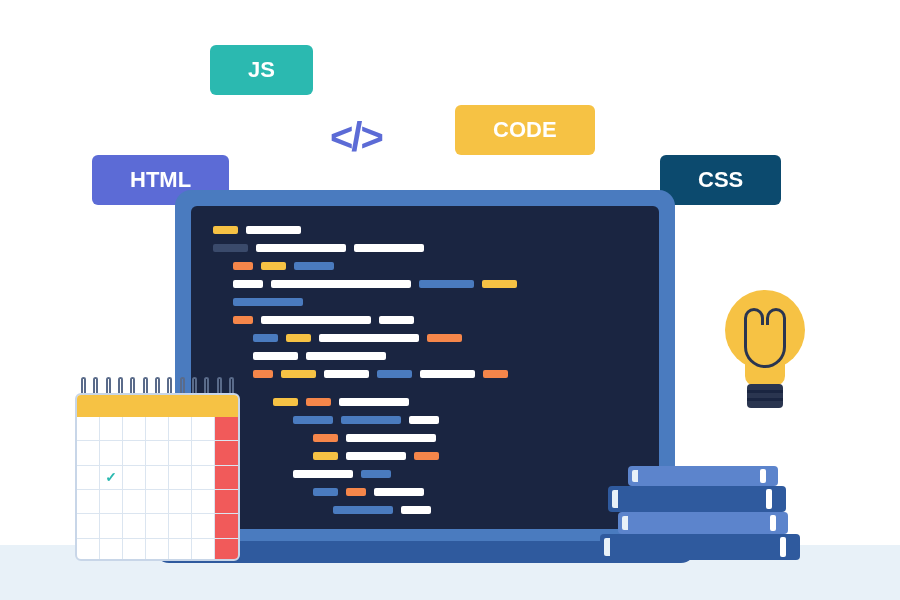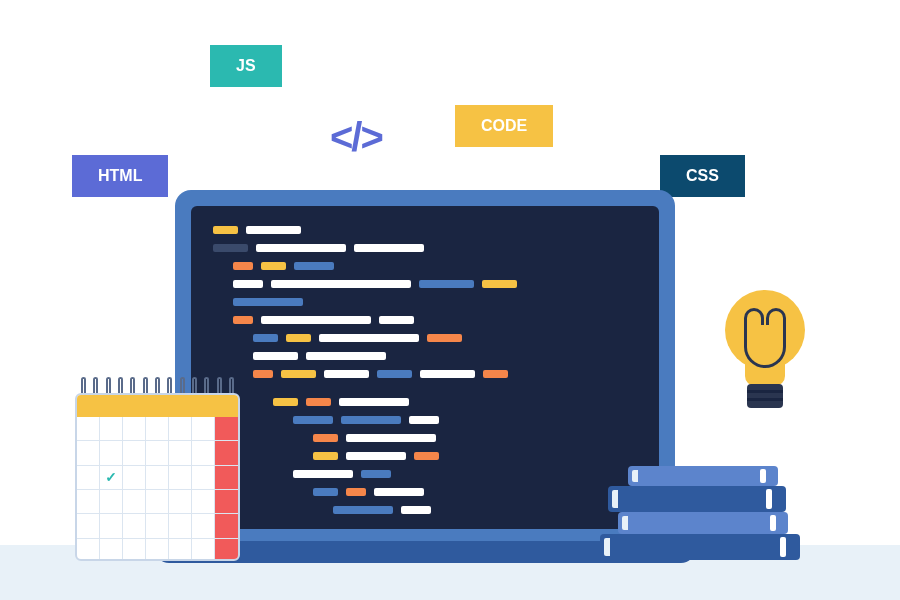--- a/index.html
+++ b/index.html
@@ -15,28 +15,28 @@
     position: absolute;
     bottom: 0;
     left: 0;
     width: 100%;
     height: 55px;
     background: #e8f1f8;
   }
   
   .badge {
     position: absolute;
-    padding: 12px 26px;
+    padding: 12px 38px;
     font-weight: bold;
-    font-size: 16px;
+    font-size: 22px;
     color: #fff;
-    border-radius: 0;
+    border-radius: 6px;
   }
   .badge-js   { top: 45px;  left: 210px; background: #2bb9b0; }
-  .badge-html { top: 155px; left: 72px;  background: #5c6bd6; }
+  .badge-html { top: 155px; left: 92px;  background: #5c6bd6; }
   .badge-code { top: 105px; left: 455px; background: #f6c244; }
   .badge-css  { top: 155px; left: 660px; background: #0c4a6e; }
   
   .code-glyph {
     position: absolute;
     top: 115px;
     left: 330px;
     font-size: 40px;
     font-weight: bold;
     color: #5c6bd6;

